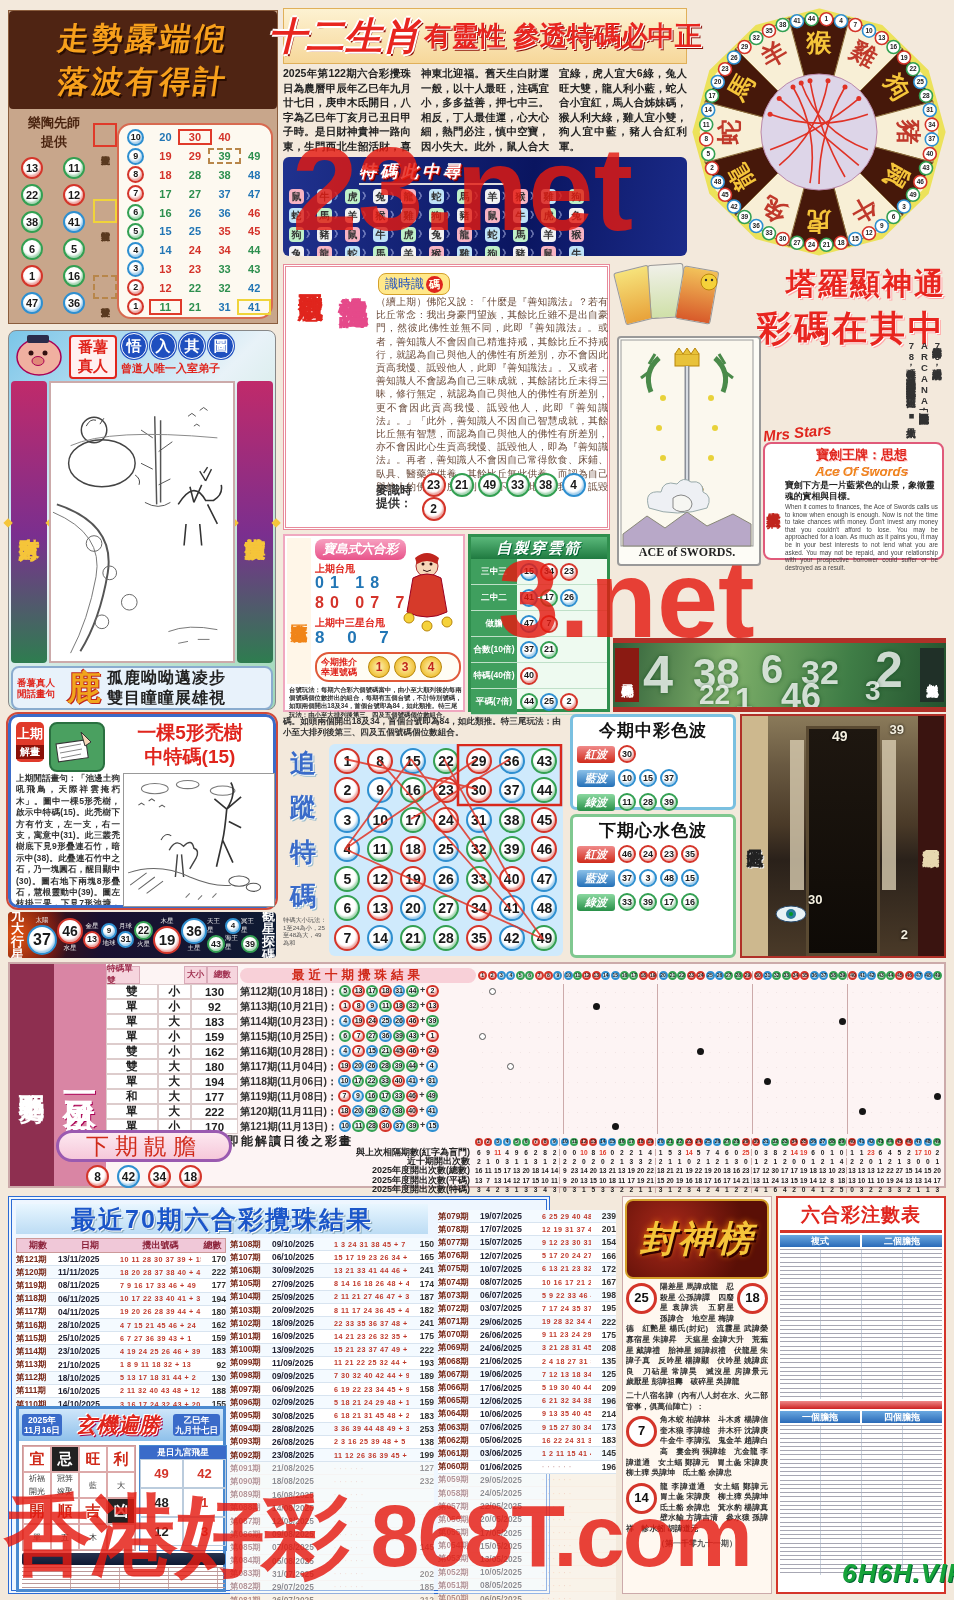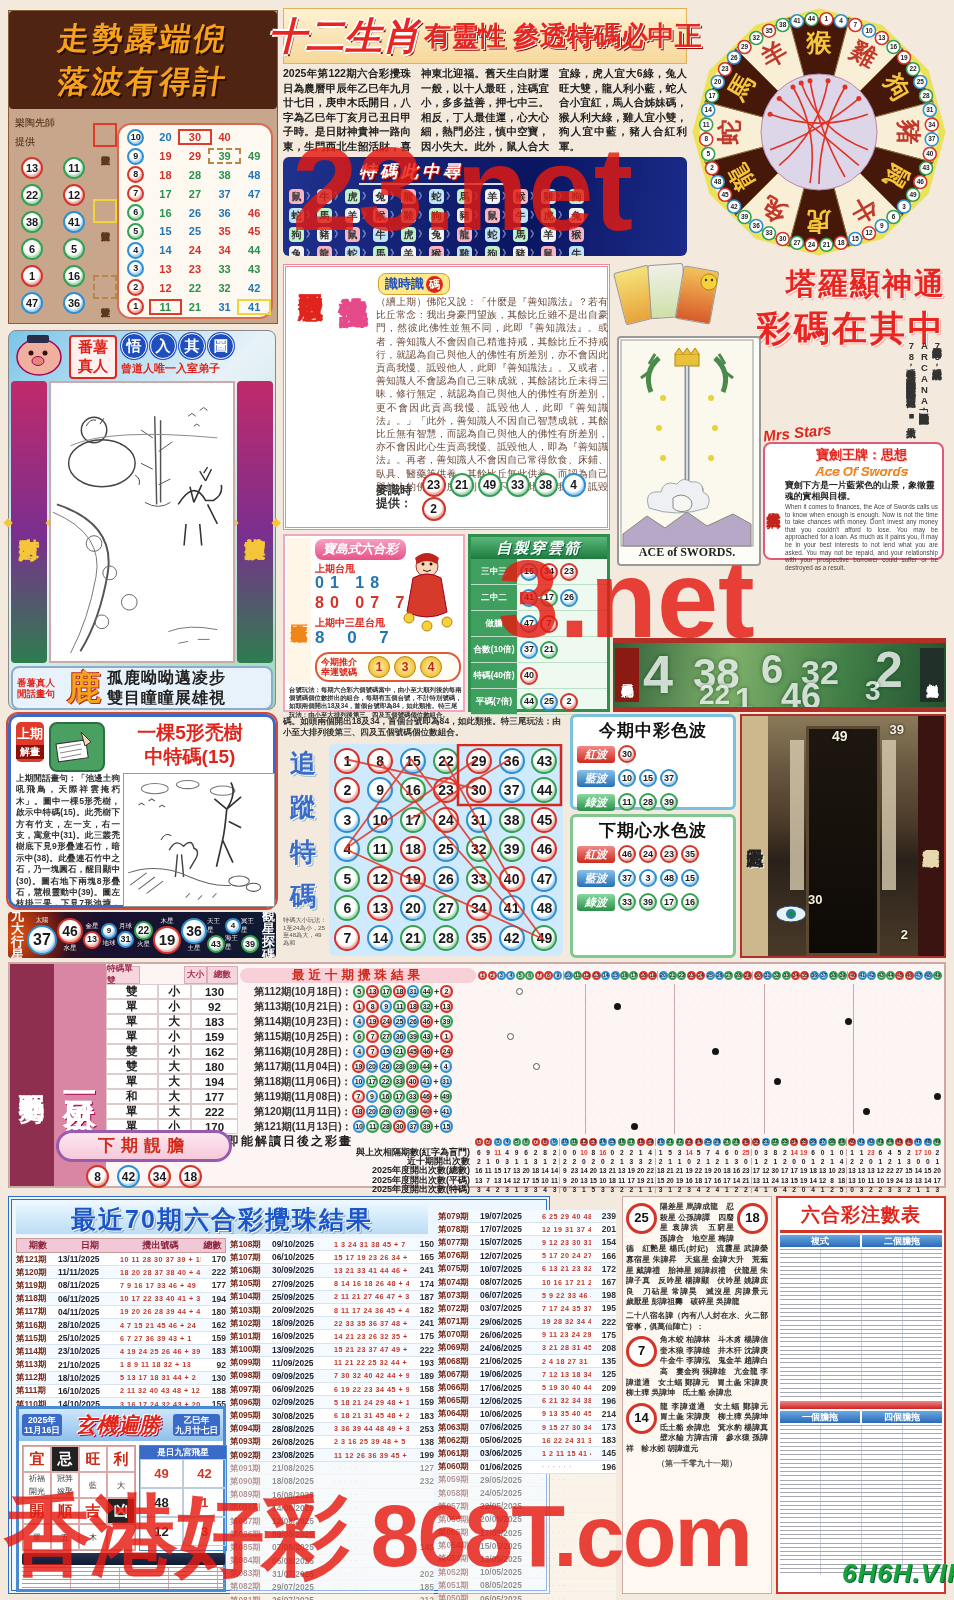--- a/index.html
+++ b/index.html
@@ -9,21 +9,21 @@
   .ball{display:inline-flex;align-items:center;justify-content:center;border-radius:50%;background:#fff;font-weight:bold;color:#1a1a1a;box-sizing:border-box;line-height:1}
   .bR{border:2px solid #d4352a;box-shadow:inset -1px -2px 2px rgba(212,53,42,.45)}
   .bB{border:2px solid #2e8fd0;box-shadow:inset -1px -2px 2px rgba(46,143,208,.45)}
   .bG{border:2px solid #33a052;box-shadow:inset -1px -2px 2px rgba(51,160,82,.45)}
   .cR{color:#d4332a}.cB{color:#2276b5}.cG{color:#2d8f4e}
   .bxR{box-shadow:0 0 0 2px #e03a2a}.bxY{box-shadow:0 0 0 2px #f0d43a}.bxD{outline:2px dashed #b8864a}
   
   #masthead{left:8px;top:10px;width:268px;height:312px;background:#c8a68b;border:1px solid #8a5c3c}
   #m-banner{height:98px;background:#4f2413;border-radius:4px;display:flex;flex-direction:column;align-items:center;justify-content:center}
   #m-banner div{color:#f7a01c;font-size:31px;font-weight:bold;transform:skewX(-8deg);letter-spacing:3px;text-shadow:2px 2px 0 #2a0d02;line-height:43px}
-  #m-prov{left:6px;top:102px;width:78px;font-size:10px;font-weight:normal;color:#4a2410;line-height:19px}
+  #m-prov{left:6px;top:102px;width:78px;text-align:center;font-size:13px;font-weight:bold;color:#4a2410;line-height:19px}
   #m-pairs{left:4px;top:146px;width:80px;display:grid;grid-template-columns:repeat(2,1fr);gap:5px 4px;justify-items:center}
   #m-legend{left:84px;top:110px;width:24px}
   .lgbox{width:20px;height:20px;margin:2px auto}
   .lgR{border:2px solid #e03a2a}.lgY{border:2px solid #f0d43a}.lgD{border:2px dashed #b8864a}
   .lglab{font-size:9px;color:#5a3a20;font-weight:bold;margin:2px auto;height:48px}
   #m-grid{left:108px;top:112px;width:156px;height:196px;background:#fdf9f0;border:2px solid #d86a50;border-radius:14px;padding:3px 2px;box-sizing:border-box}
   .m-row{display:flex;height:18.8px;align-items:center}
   .m-row span{flex:1;text-align:center;font-size:11px;font-weight:bold}
   
   #z-art{left:283px;top:8px;width:404px;height:250px}
@@ -50,21 +50,21 @@
   .sp-side em{font-style:normal;font-size:12px;margin:4px 0}
   #sp-canvas{flex:1;background:#fff;border:2px solid #caa;margin:0 2px;position:relative}
   #sp-cap{height:44px;margin-top:3px;background:#e8f2fb;border:2px solid #8aaccf;border-radius:8px;display:flex;align-items:center;padding:0 4px;box-sizing:border-box}
   #sp-cap .lab{font-size:9.5px;color:#e0251d;font-weight:bold;width:44px;line-height:11px}
   #sp-cap .big{font-size:34px;font-weight:bold;color:#f0a51d;text-shadow:1px 1px 0 #c0251d,-1px -1px 0 #c0251d;margin:0 6px}
   #sp-cap .verse{font-size:16px;font-weight:bold;color:#222;letter-spacing:1px;line-height:20px}
   
   #buddha{left:283px;top:264px;width:327px;height:266px;background:#fff;border:3px double #e88a9a;box-sizing:border-box}
   #bu-h1{left:6px;top:8px;width:34px;font-size:25px;font-weight:bold;color:#e0251d;line-height:30px;text-align:center}
   #bu-h2{left:44px;top:8px;width:40px;font-size:29px;font-weight:bold;color:#e54a8a;line-height:33px;text-align:center}
-  #bu-badge{left:92px;top:6px;background:#ffe88a;border:1px solid #d4a02a;border-radius:8px;padding:1px 6px;font-size:13px;font-weight:bold;color:#1f4fbf}
+  #bu-badge{left:92px;top:6px;background:#ffe88a;border:1px solid #d4a02a;border-radius:8px;padding:1px 6px;font-size:13px;font-weight:normal;color:#1f4fbf}
   #bu-badge b{display:inline-flex;width:17px;height:17px;background:#e0251d;color:#ffe;border-radius:50%;font-size:11px;align-items:center;justify-content:center;margin-left:2px}
   #bu-body{left:90px;top:28px;width:232px;height:198px;font-size:9.8px;line-height:13.2px;color:#6a4a3a;text-align:justify;overflow:hidden}
   #bu-prov{left:90px;bottom:6px;display:flex;align-items:center;gap:4px}
   #bu-prov .lab{font-size:12px;font-weight:bold;color:#333;width:44px;line-height:13px}
   
   #tarot{left:613px;top:264px;width:333px;height:298px}
   #ta-head{position:absolute;right:0;top:0;text-align:right}
   #ta-head .l1{font-size:30px;font-weight:bold;color:#e8251f;text-shadow:1px 1px 0 #fff,2px 2px 0 #faa;letter-spacing:2px}
   #ta-head .l2{font-size:35px;font-weight:bold;color:#e8251f;text-shadow:1px 1px 0 #fff,2px 2px 0 #faa;letter-spacing:3px}
   #ta-cards{position:absolute;left:2px;top:0;width:120px;height:66px}
@@ -150,37 +150,37 @@
   #tr-band2 div{color:#fff;font-size:34px;font-weight:bold;line-height:40px;text-shadow:1px 1px 0 #a05}
   #tr-main{position:absolute;left:96px;top:2px;right:2px}
   #tr-hrow{display:flex;height:18px;align-items:center}
   #tr-mini-h{width:132px;display:flex;height:100%}
   #tr-mini-h span{background:#f6d5de;color:#a03050;font-weight:bold;font-size:8.6px;display:flex;align-items:center;justify-content:center;border:1px solid #d9aab8;box-sizing:border-box}
   #tr-banner{width:236px;background:#f8d0d8;border-radius:8px;color:#d02a1a;font-size:12.5px;font-weight:bold;letter-spacing:4px;text-align:center;height:15px;line-height:15px;margin:0 2px}
   #tr-mat-h{flex:1;display:flex;height:100%;align-items:center}
   .trow{display:flex;height:15px;align-items:center}
   .tr-mini{width:132px;display:flex;height:100%}
   .tr-mini span{display:flex;align-items:center;justify-content:center;font-size:11.5px;font-weight:bold;color:#222;border:1px solid #dcc;box-sizing:border-box;background:#fff}
-  .tr-per{width:236px;font-size:10.3px;font-weight:bold;color:#333;white-space:nowrap;display:flex;align-items:center;margin:0 16px}
+  .tr-per{width:236px;font-size:10.3px;font-weight:bold;color:#333;white-space:nowrap;display:flex;align-items:flex-start;margin:0 2px}
   .tr-mat{flex:1;display:flex;height:100%}
   .mcell{flex:1;display:flex;align-items:center;justify-content:center;font-size:6px;color:#d8c4c4}
   .msep{border-right:1px solid #caa}
   .dot{width:7px;height:7px;background:#151515;border-radius:50%}
   .dotH{width:7px;height:7px;background:#fff;border:1.6px solid #555;border-radius:50%;box-sizing:border-box}
   #tr-stats{margin-top:1px}
   .st-hrow{display:flex;height:13px;align-items:center}
   .st-title{width:368px;text-align:center;font-size:12px;font-weight:bold;color:#222;letter-spacing:2px}
   .st-balls{flex:1;display:flex}
   .strow{display:flex;height:9.2px;align-items:center}
   .st-lab{width:368px;text-align:right;font-size:9px;font-weight:bold;color:#222;padding-right:4px;box-sizing:border-box}
   .st-vals{flex:1;display:flex}
   .scell{flex:1;text-align:center;font-size:6.6px;color:#222;font-weight:bold}
   .scell.red{color:#e03a2a}
   #tr-pick{position:absolute;left:46px;top:166px;width:176px;text-align:center}
-  #tr-pick .oval{border:3px solid #9a5ab0;border-radius:18px;background:linear-gradient(#fde8f0,#f6c8da);color:#d02a1a;font-size:17px;font-weight:bold;letter-spacing:6px;height:26px;line-height:26px}
+  #tr-pick .oval{border:3px solid #9a5ab0;border-radius:18px;background:linear-gradient(#fde8f0,#f6c8da);color:#d02a1a;font-size:23px;font-weight:normal;letter-spacing:6px;height:26px;line-height:26px}
   #tr-pick .pballs{display:flex;justify-content:center;gap:8px;margin-top:3px}
   
   #res70{left:8px;top:1196px;width:542px;height:398px;background:#eef6ff;border:4px double #2b6bd4;box-sizing:border-box}
   #r70-title{position:absolute;left:4px;top:4px;width:412px;height:30px;background:linear-gradient(#e8f6ff,#bcdcf4);display:flex;align-items:center;justify-content:center;font-size:25px;font-weight:900;color:#1b56c9;letter-spacing:2px;text-shadow:1px 1px 0 #fff,2px 2px 0 #8ab}
   .r70g{position:absolute}
   .r70-h{display:flex;background:#f0c8d8;color:#8a2038;font-weight:bold;font-size:9px;height:13px;align-items:center;border:1px solid #c99}
   .r70-r{display:flex;height:12.2px;align-items:center;border-bottom:1px solid #d8e4f0;background:#fff}
   .r70-r:nth-child(odd){background:#f4faff}
   .r70-r .p{width:42px;font-size:8.4px;font-weight:bold;color:#7a2a1a}
   .r70-r .d{width:62px;font-size:8.4px;color:#223;font-weight:bold}
@@ -2841,20 +2841,23 @@
           </div>
       </div>
       <div id="alm-bot">
           <div class="bar"></div>
           <div class="stripes"></div>
         </div>
     </div>
   </div>
 
   <div id="feng" class="abs">
+    <div id="fs-banner">
+        <span>封神榜</span>
+      </div>
     <p><span class="fs-c">25</span><span class="fs-c r">18</span><span>陽差星 馬諱成龍　忍殺星 公孫諱譚　四廢星 袁諱洪　五窮星 孫諱合　地空星 梅諱德　紅艷星 楊氏(封妃)　流霞星 武諱榮　寡宿星 朱諱昇　天瘟星 金諱大升　荒蕪星 戴諱禮　胎神星 姬諱叔禮　伏龍星 朱諱子真　反吟星 楊諱顯　伏吟星 姚諱庶良　刀砧星 常諱昊　滅沒星 房諱景元　歲厭星 彭諱祖壽　破碎星 吳諱龍</span></p>
     <p>二十八宿名諱（內有八人封在水、火二部管事，俱萬仙陣亡）：</p>
     <p><span class="fs-c">7</span><span>角木蛟 柏諱林　斗木豸 楊諱信　奎木狼 李諱雄　井木犴 沈諱庚　牛金牛 李諱泓　鬼金羊 趙諱白高　婁金狗 張諱雄　亢金龍 李諱道通　女土蝠 鄭諱元　胃土彘 宋諱庚　柳土獐 吳諱坤　氐土貉 余諱忠</span></p>
     <p><span class="fs-c">14</span><span>龍 李諱道通　女土蝠 鄭諱元　胃土彘 宋諱庚　柳土獐 吳諱坤　氐土貉 余諱忠　箕水豹 楊諱真　壁水貐 方諱吉清　參水猿 孫諱祥　軫水蚓 胡諱道元</span></p>
     <div id="fs-foot">（第一千零九十一期）</div>
   </div>
 
   <div id="bet" class="abs">
     <div id="bet-title">六合彩注數表</div>
     <div class="bet-bars">

